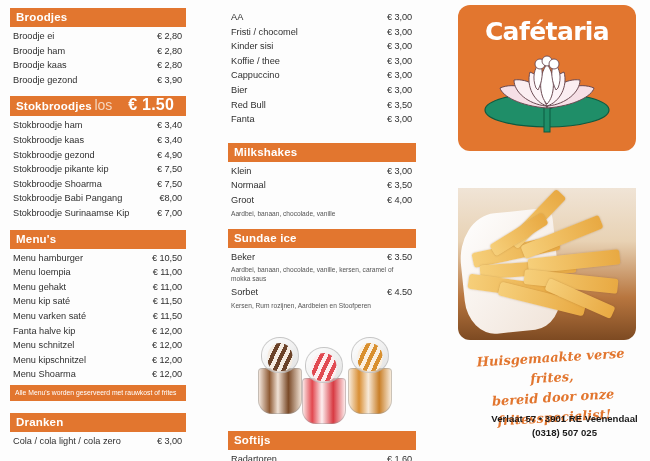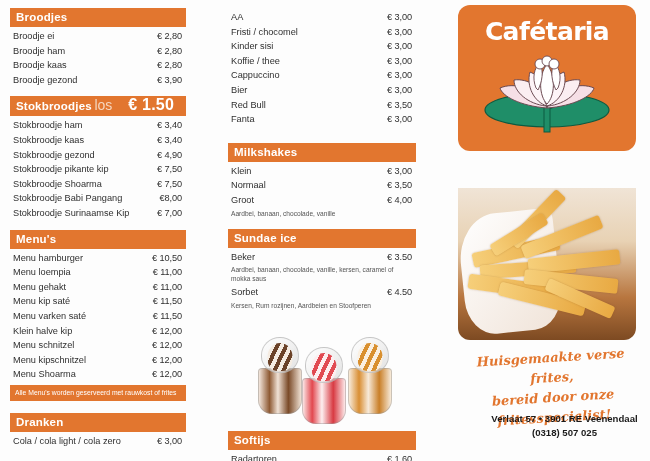--- a/index.html
+++ b/index.html
@@ -326,21 +326,21 @@
         </div>
         <div class="row">
           <span class="nm">Menu kip saté</span>
           <span class="pr">€ 11,50</span>
         </div>
         <div class="row">
           <span class="nm">Menu varken saté</span>
           <span class="pr">€ 11,50</span>
         </div>
         <div class="row">
-          <span class="nm">Klein halve kip</span>
+          <span class="nm">Fanta halve kip</span>
           <span class="pr">€ 12,00</span>
         </div>
         <div class="row">
           <span class="nm">Menu schnitzel</span>
           <span class="pr">€ 12,00</span>
         </div>
         <div class="row">
           <span class="nm">Menu kipschnitzel</span>
           <span class="pr">€ 12,00</span>
         </div>

